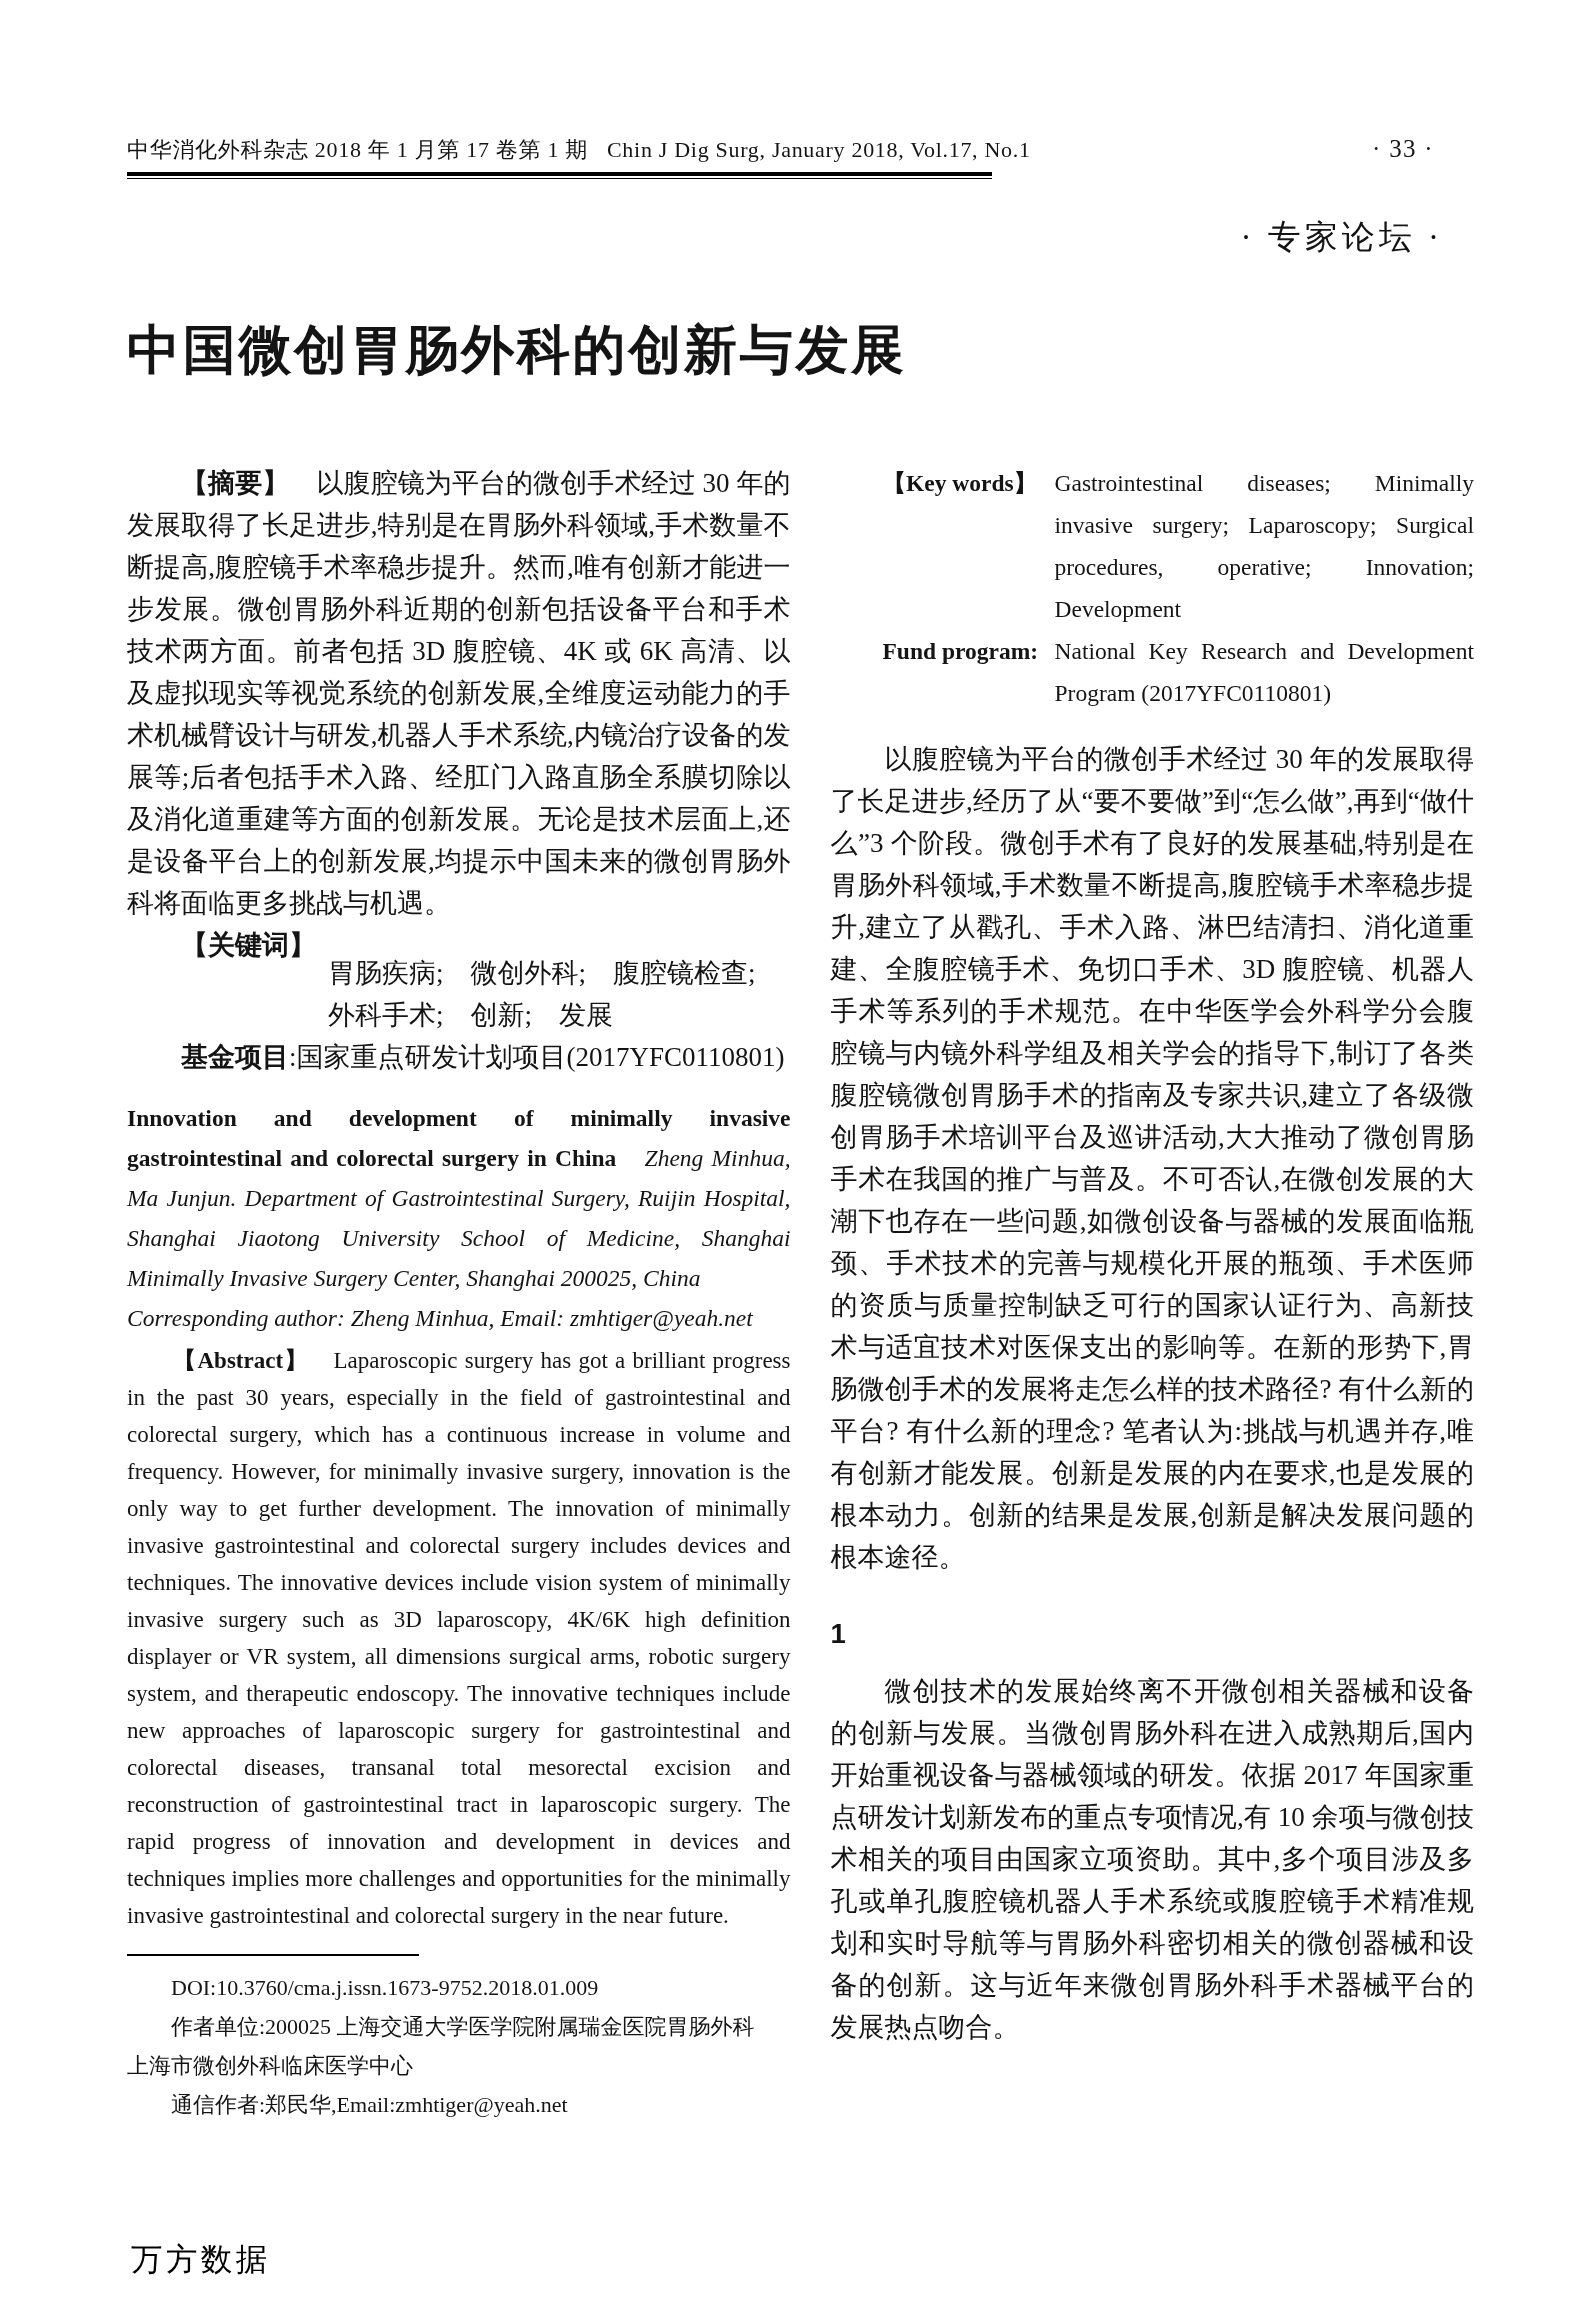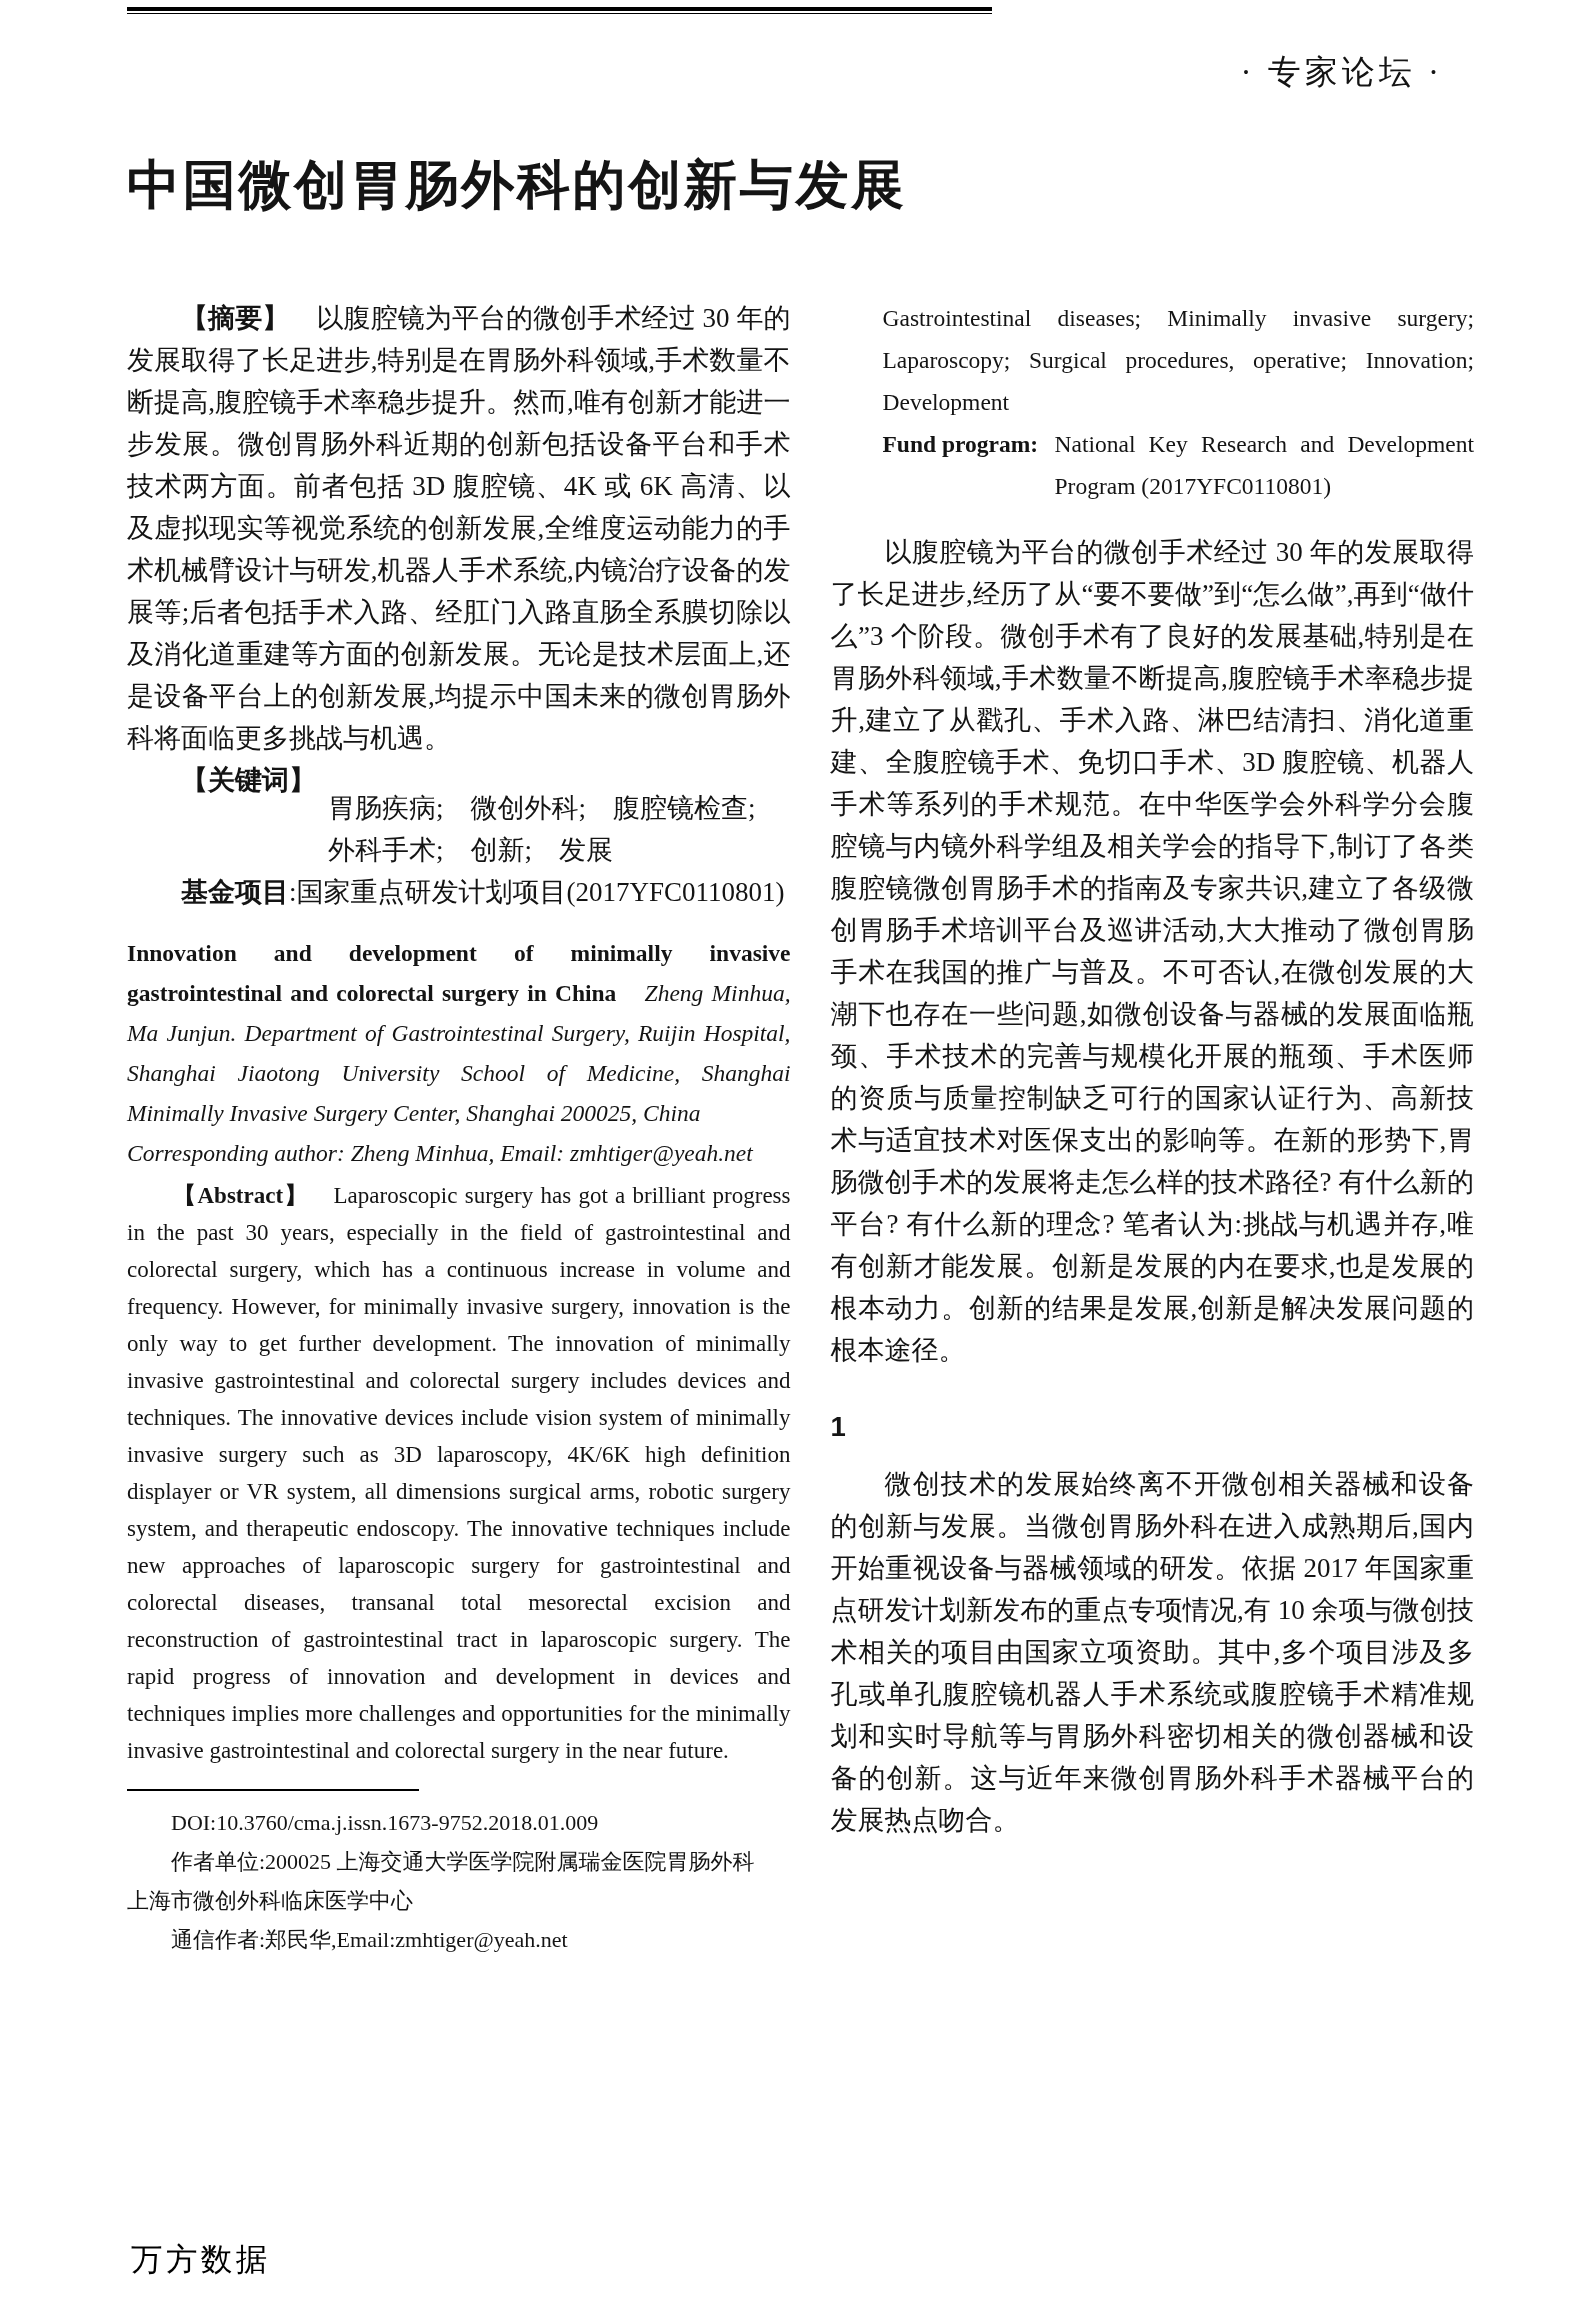--- a/index.html
+++ b/index.html
@@ -56,20 +56,26 @@
   .fn-indent{text-indent:2em;}
   
   .watermark{position:absolute;left:131px;top:2239px;font-size:31.5px;color:#000000;
     font-family:"Liberation Sans","DejaVu Sans",sans-serif;letter-spacing:3.4px;}
 </style>
 </head>
 <body>
 
 <div class="content">
 
+  <div class="topbar">
+    <div class="journal-info">
+      <span>中华消化外科杂志 2018 年 1 月第 17 卷第 1 期</span><span class="journal-en">Chin J Dig Surg, January 2018, Vol.17, No.1</span>
+    </div>
+    <div class="page-number">· 33 ·</div>
+  </div>
 
   <div class="header-rule">
     <div class="thick"></div>
     <div class="thin"></div>
   </div>
 
   <div class="column-label">· 专家论坛 ·</div>
 
   <h1 class="article-title">中国微创胃肠外科的创新与发展</h1>
 
@@ -99,20 +105,21 @@
         <p class="fn-line fn-indent">作者单位:200025 上海交通大学医学院附属瑞金医院胃肠外科</p>
         <p class="fn-line">上海市微创外科临床医学中心</p>
         <p class="fn-line fn-indent">通信作者:郑民华,Email:zmhtiger@yeah.net</p>
       </div>
 
     </div>
 
     <div class="col-right">
 
       <div class="kw-row-en">
+        <span class="kw-label-en">【Key words】</span>
         <span class="kw-text-en">Gastrointestinal diseases;  Minimally invasive surgery;  Laparoscopy;  Surgical procedures, operative;  Innovation;  Development</span>
       </div>
 
       <div class="kw-row-en">
         <span class="kw-label-en">Fund program:</span>
         <span class="kw-text-en">National Key Research and Development Program (2017YFC0110801)</span>
       </div>
 
       <p class="p-cn para-first">以腹腔镜为平台的微创手术经过 30 年的发展取得了长足进步,经历了从“要不要做”到“怎么做”,再到“做什么”3 个阶段。微创手术有了良好的发展基础,特别是在胃肠外科领域,手术数量不断提高,腹腔镜手术率稳步提升,建立了从戳孔、手术入路、淋巴结清扫、消化道重建、全腹腔镜手术、免切口手术、3D 腹腔镜、机器人手术等系列的手术规范。在中华医学会外科学分会腹腔镜与内镜外科学组及相关学会的指导下,制订了各类腹腔镜微创胃肠手术的指南及专家共识,建立了各级微创胃肠手术培训平台及巡讲活动,大大推动了微创胃肠手术在我国的推广与普及。不可否认,在微创发展的大潮下也存在一些问题,如微创设备与器械的发展面临瓶颈、手术技术的完善与规模化开展的瓶颈、手术医师的资质与质量控制缺乏可行的国家认证行为、高新技术与适宜技术对医保支出的影响等。在新的形势下,胃肠微创手术的发展将走怎么样的技术路径? 有什么新的平台? 有什么新的理念? 笔者认为:挑战与机遇并存,唯有创新才能发展。创新是发展的内在要求,也是发展的根本动力。创新的结果是发展,创新是解决发展问题的根本途径。</p>
 

